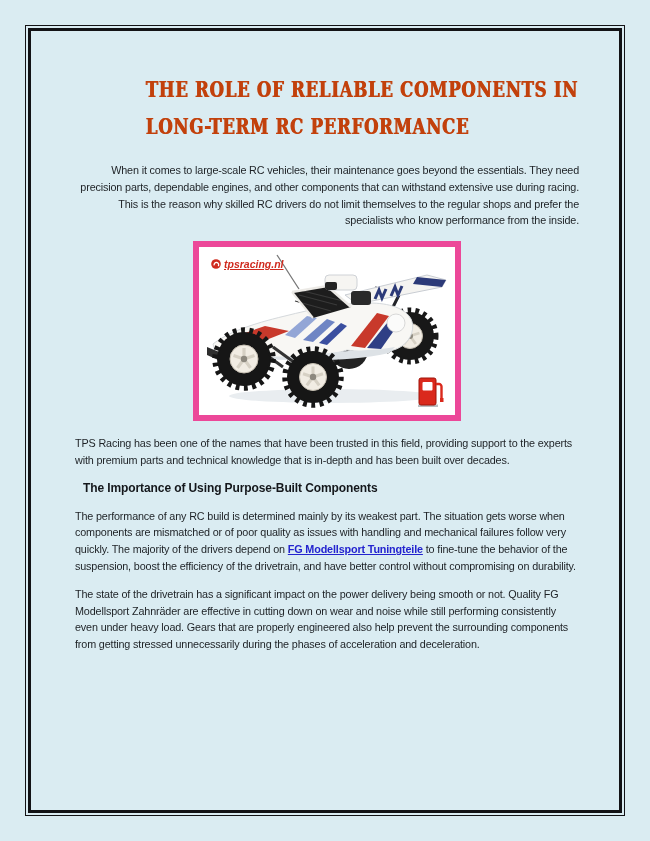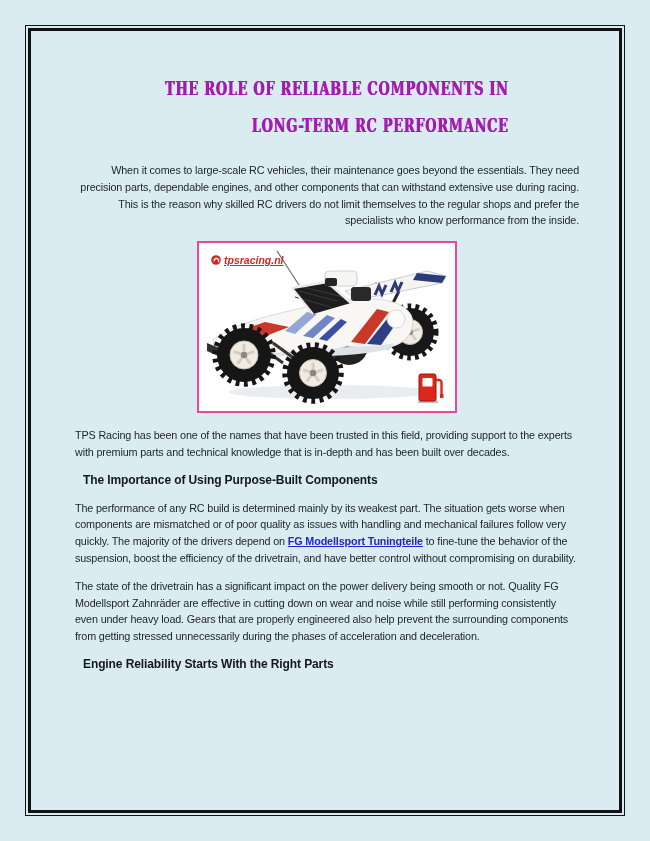--- a/index.html
+++ b/index.html
@@ -23,25 +23,25 @@
     width: 100%; height: 100%;
     border: 3px solid #131316;
     box-sizing: border-box;
   }
   .content {
     position: absolute; left: 75px; top: 0;
     width: 504px;
   }
   .title {
     margin: 0; padding-top: 70px;
-    text-align: right;
+    text-align: left;
     font-family: "DejaVu Serif", serif;
     font-weight: bold;
-    font-size: 18px; line-height: 37px;
-    color: #a21caf;
+    font-size: 23px; line-height: 37px;
+    color: #c2410c;
     letter-spacing: 1px;
   }
   .title-line {
     display: block;
     transform: scaleX(0.72);
     transform-origin: 50% 50%;
     white-space: nowrap;
     text-shadow: 1px 0 0 currentColor;
   }
   .body-text {
@@ -61,21 +61,21 @@
   .doc-link {
     color: #2323cf;
     font-weight: 700;
     text-decoration: underline;
     cursor: pointer;
   }
   .rc-figure {
     width: 256px; height: 168px;
     margin: 12px auto 14px auto;
     background: #ffffff;
-    border: 2px solid #ec4899;
+    border: 6px solid #ec4899;
     position: relative;
   }
   .car-svg { position: absolute; left: 0; top: 0; width: 256px; height: 168px; }
   .figure-logo {
     position: absolute; left: 12px; top: 11px;
     display: flex; align-items: center; gap: 3px;
     color: #cf2a1e;
     font-style: italic; font-weight: bold;
     font-size: 10.5px;
     text-decoration: underline;
@@ -189,17 +189,16 @@
     </figure>
 
     <p class="body-text">TPS Racing has been one of the names that have been trusted in this field, providing support to the experts with premium parts and technical knowledge that is in-depth and has been built over decades.</p>
 
     <h2 class="doc-heading">The Importance of Using Purpose-Built Components</h2>
 
     <p class="body-text"><span>The performance of any RC build is determined mainly by its weakest part. The situation gets worse when components are mismatched or of poor quality as issues with handling and mechanical failures follow very quickly. The majority of the drivers depend on </span><a class="doc-link">FG Modellsport Tuningteile</a><span> to fine-tune the behavior of the suspension, boost the efficiency of the drivetrain, and have better control without compromising on durability.</span></p>
 
     <p class="body-text">The state of the drivetrain has a significant impact on the power delivery being smooth or not. Quality FG Modellsport Zahnräder are effective in cutting down on wear and noise while still performing consistently even under heavy load. Gears that are properly engineered also help prevent the surrounding components from getting stressed unnecessarily during the phases of acceleration and deceleration.</p>
 
-    <h2 class="doc-heading">Engine Reliability Starts With the Right Parts</h2>
 
 
   </main>
 </div>
 
 </body></html>

